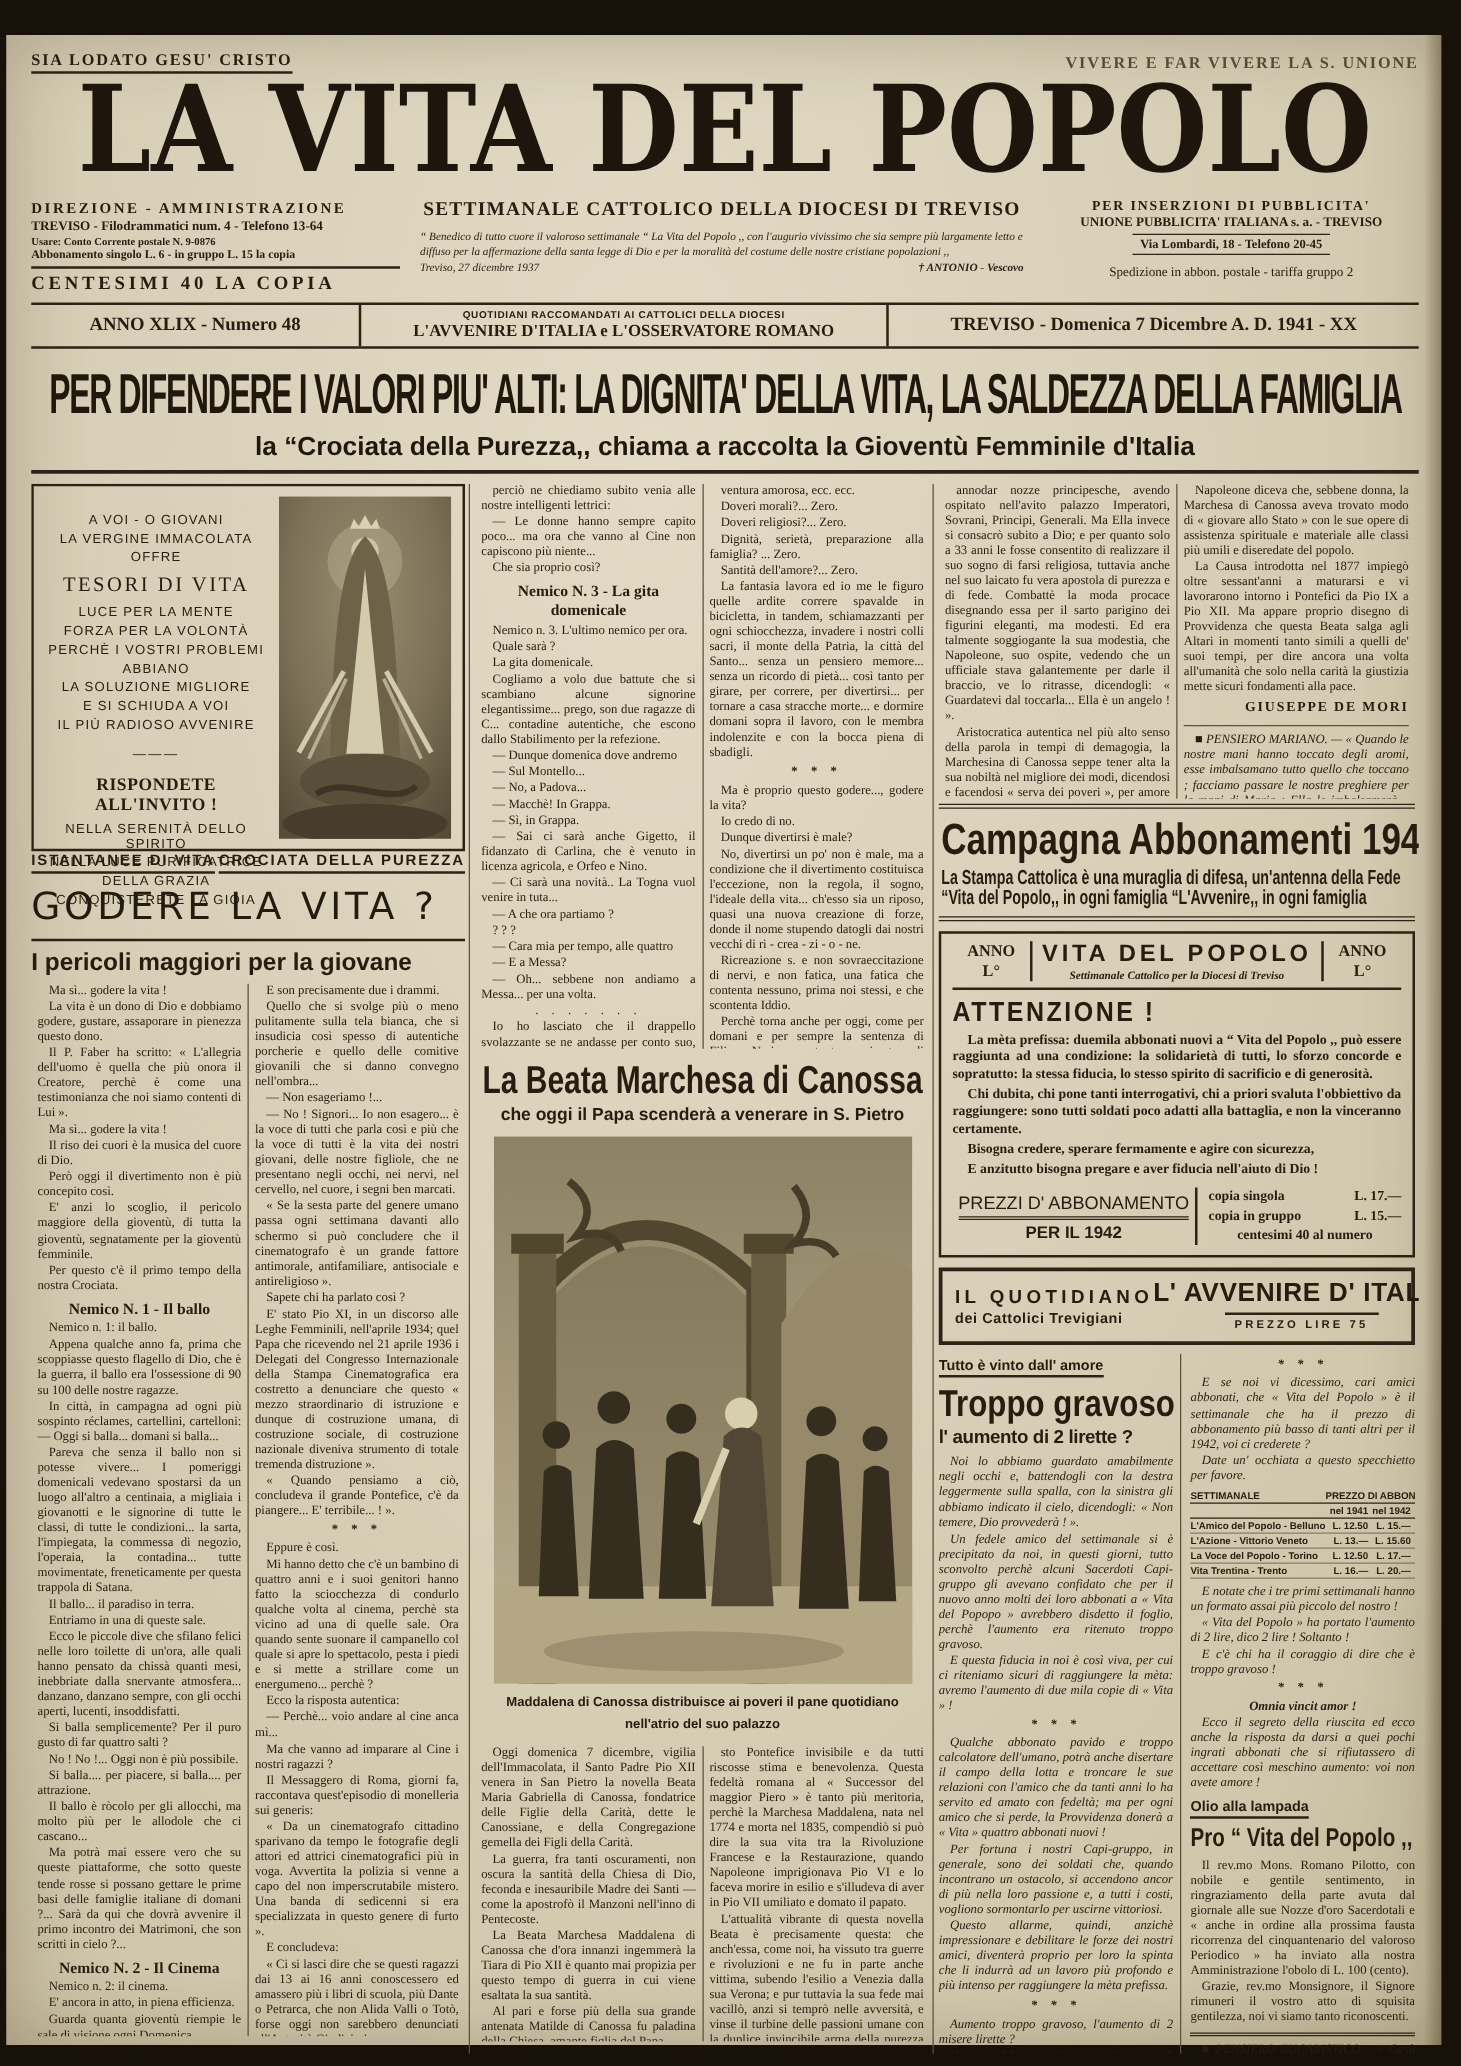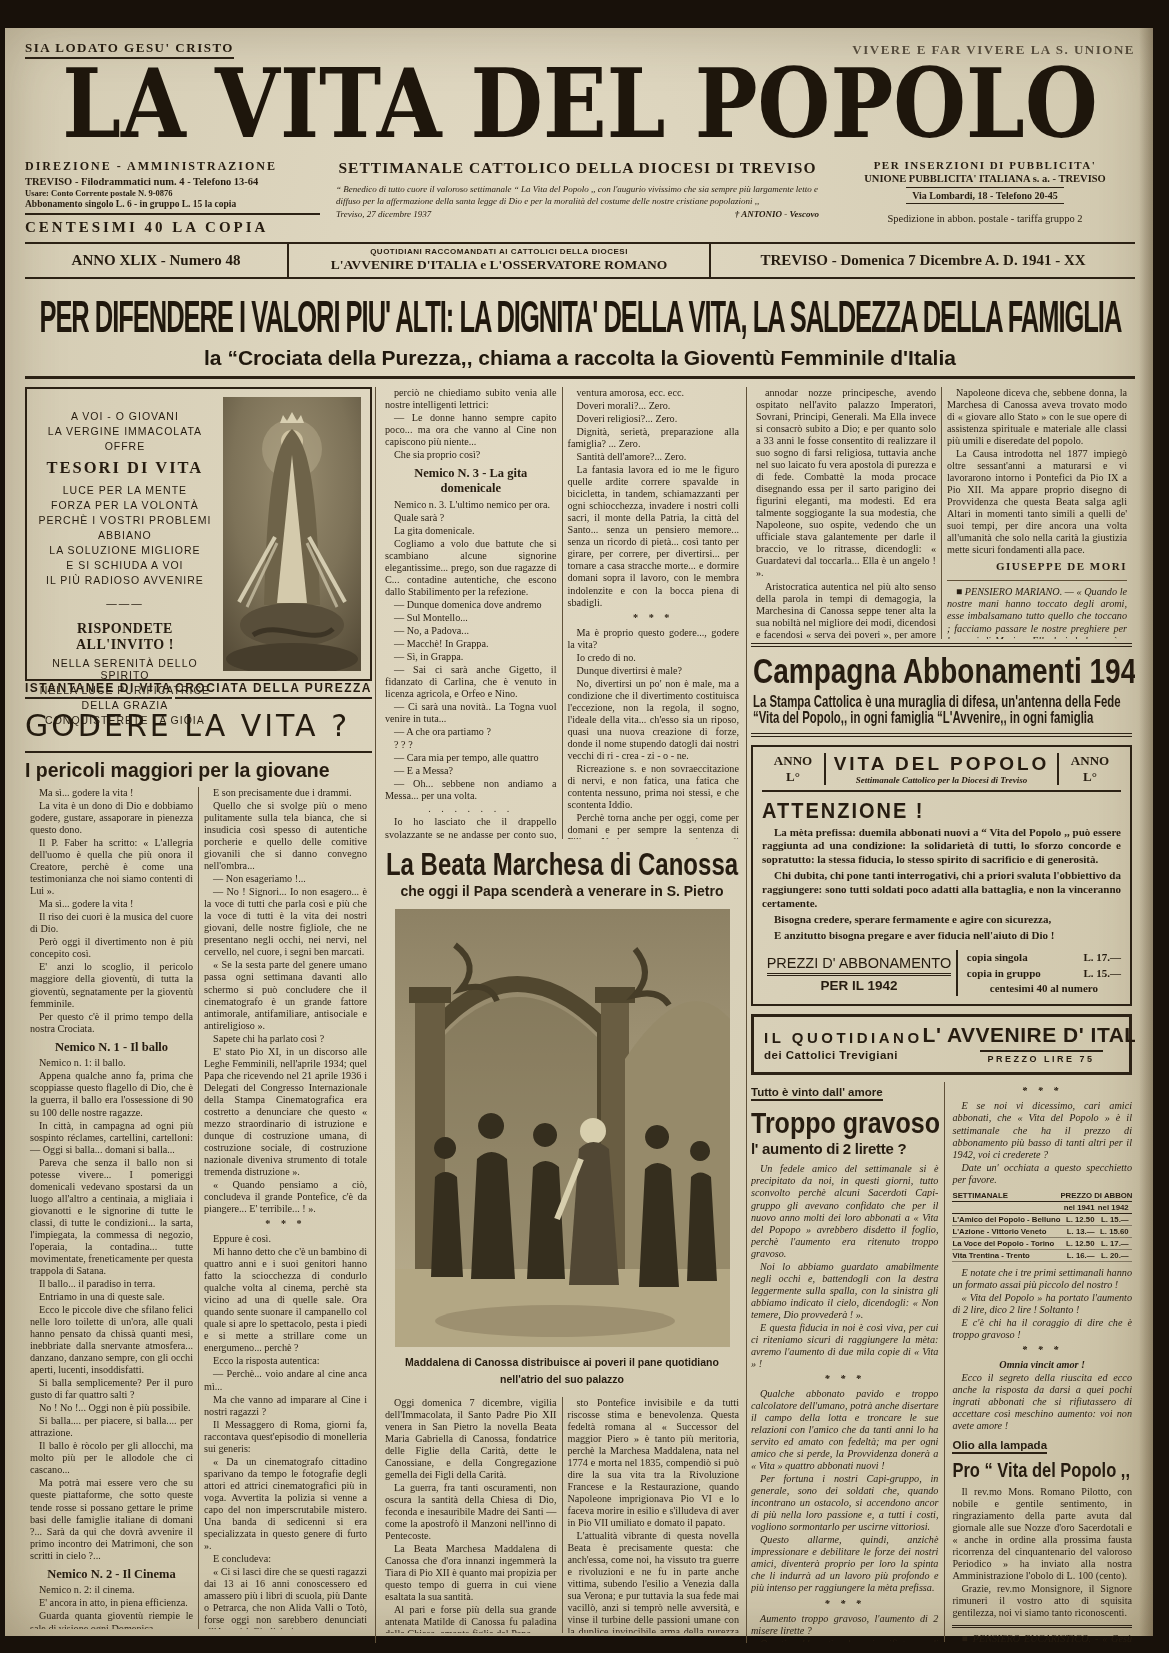--- a/index.html
+++ b/index.html
@@ -71,21 +71,21 @@
   .para.em{font-style:italic;font-weight:bold;text-align:center;text-indent:0;}
   .two-col{display:flex;}
   .two-col .col{width:50%;padding:0 5px;overflow:hidden;}
   .two-col .c2{border-left:1px solid #5f5038;}
 
   
   .madonna-box{border:2px solid #2c2215;height:294px;display:flex;padding:8px;box-sizing:border-box;}
   .m-text{width:55%;text-align:center;padding-top:10px;font-family:"Liberation Sans",sans-serif;}
   .m-line{margin:0;}
   .m-line.s{font-size:10.5px;letter-spacing:1px;margin:3px 0;}
-  .m-line.big{font-family:"Liberation Serif",serif;font-weight:bold;font-size:16.5px;letter-spacing:2px;margin:6px 0;}
+  .m-line.big{font-family:"Liberation Serif",serif;font-weight:normal;font-size:16.5px;letter-spacing:2px;margin:6px 0;}
   .m-line.big2{font-family:"Liberation Serif",serif;font-weight:bold;font-size:14px;letter-spacing:.5px;margin:12px 0 4px;}
   .m-line.dash{margin:11px 0 1px;letter-spacing:2px;}
   .m-img{flex:1;margin-left:8px;overflow:hidden;}
   .kickers{display:flex;justify-content:space-between;font-family:"Liberation Sans",sans-serif;}
   .kickers span{font-weight:bold;font-size:12px;letter-spacing:1.5px;border-bottom:2px solid #2c2215;padding-bottom:2px;}
   .godere-h{font-family:"DejaVu Sans",sans-serif;font-size:30px;letter-spacing:3px;margin-top:9px;
             white-space:nowrap;border-bottom:2px solid #2c2215;padding-bottom:8px;color:#241b0f;}
   .pericoli{font-family:"Liberation Sans",sans-serif;font-weight:bold;font-size:19.5px;margin:6px 0 5px;}
   .lcols{height:842px;}
 
@@ -486,22 +486,22 @@
             <div class="qb-price">PREZZO LIRE 75</div>
           </div>
         </div>
 
         <div class="troppo">
           <div class="t-left ital">
             <span class="t-kick">Tutto è vinto dall' amore</span>
             <div class="t-h1">Troppo gravoso</div>
             <div class="t-h2">l' aumento di 2 lirette ?</div>
             <div>
+                <p class="para">Noi lo abbiamo guardato amabilmente negli occhi e, battendogli con la destra leggermente sulla spalla, con la sinistra gli abbiamo indicato il cielo, dicendogli: « Non temere, Dio provvederà ! ».</p>
                 <p class="para">Un fedele amico del settimanale si è precipitato da noi, in questi giorni, tutto sconvolto perchè alcuni Sacerdoti Capi-gruppo gli avevano confidato che per il nuovo anno molti dei loro abbonati a « Vita del Popopo » avrebbero disdetto il foglio, perchè l'aumento era ritenuto troppo gravoso.</p>
-                <p class="para">Noi lo abbiamo guardato amabilmente negli occhi e, battendogli con la destra leggermente sulla spalla, con la sinistra gli abbiamo indicato il cielo, dicendogli: « Non temere, Dio provvederà ! ».</p>
                 <p class="para">E questa fiducia in noi è così viva, per cui ci riteniamo sicuri di raggiungere la mèta: avremo l'aumento di due mila copie di « Vita » !</p>
                 <p class="para stars">* * *</p>
                 <p class="para">Qualche abbonato pavido e troppo calcolatore dell'umano, potrà anche disertare il campo della lotta e troncare le sue relazioni con l'amico che da tanti anni lo ha servito ed amato con fedeltà; ma per ogni amico che si perde, la Provvidenza donerà a « Vita » quattro abbonati nuovi !</p>
                 <p class="para">Per fortuna i nostri Capi-gruppo, in generale, sono dei soldati che, quando incontrano un ostacolo, si accendono ancor di più nella loro passione e, a tutti i costi, vogliono sormontarlo per uscirne vittoriosi.</p>
                 <p class="para">Questo allarme, quindi, anzichè impressionare e debilitare le forze dei nostri amici, diventerà proprio per loro la spinta che li indurrà ad un lavoro più profondo e più intenso per raggiungere la mèta prefissa.</p>
                 <p class="para stars">* * *</p>
                 <p class="para">Aumento troppo gravoso, l'aumento di 2 misere lirette ?</p>
                 <p class="para">Questi abbonati che si rifiutano di accettare così leggero aumento per il settimanale, che fu il loro compagno amato di viaggio per tanti anni, accettano pure ogni giorno gli aumenti e talora pesanti che incontrano quando si recano a far la spesa per es. al negozio di generi coloniali, di scarpe, di cappelli, ecc. ecc.</p>
               </div>
           </div>

